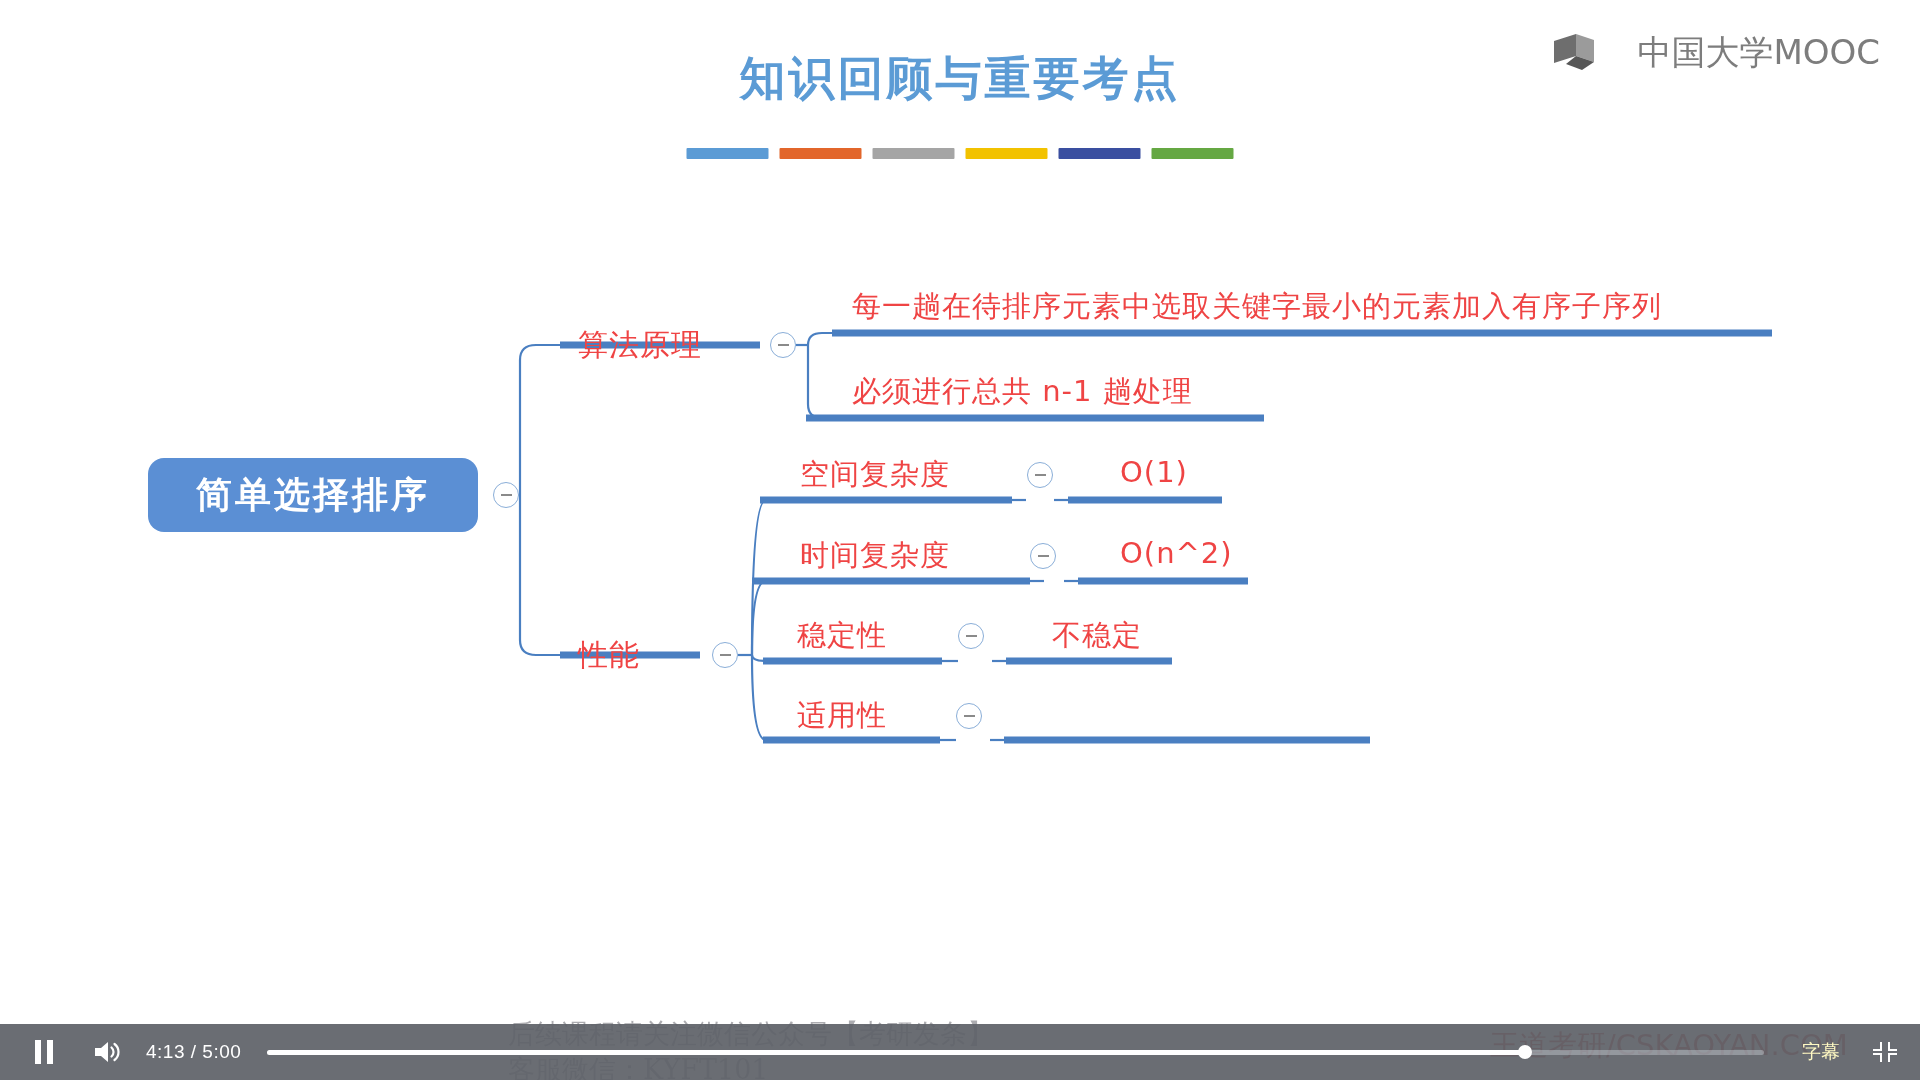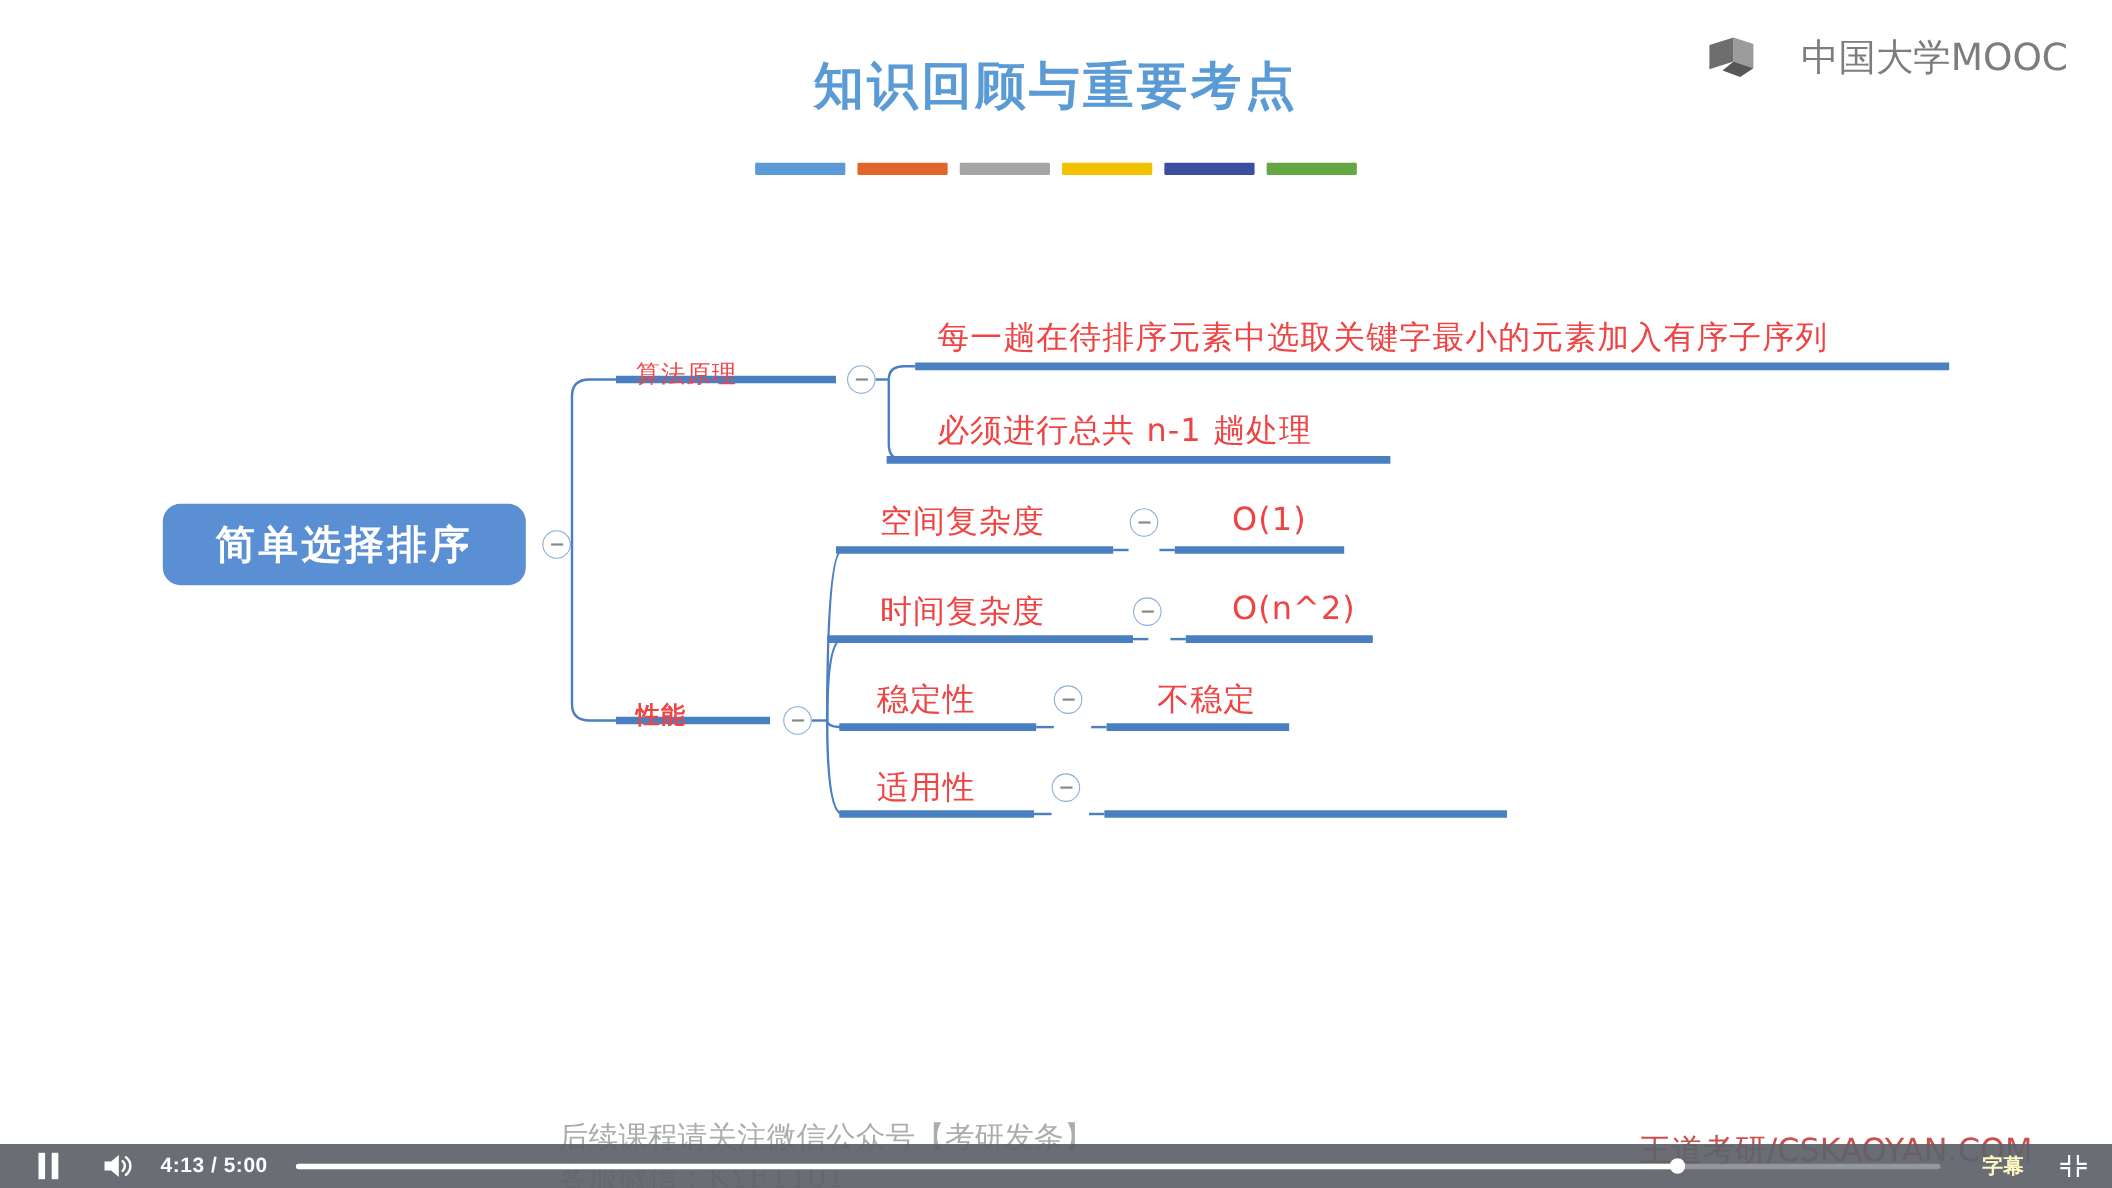--- a/index.html
+++ b/index.html
@@ -88,21 +88,21 @@
     border-radius: 16px;
     color: #ffffff;
     font-size: 36px;
     font-weight: bold;
     display: flex;
     align-items: center;
     justify-content: center;
     letter-spacing: 3px;
   }
 
-  .branch-label { font-size: 22px; letter-spacing: 1px; }
+  .branch-label { font-size: 30px; letter-spacing: 1px; }
   .leaf-label   { font-size: 29px; letter-spacing: 1px; }
   .value-label  { font-size: 29px; letter-spacing: 1px; }
 
   
   .toggle {
     position: absolute;
     width: 26px; height: 26px;
     border: 1.5px solid #8aaed8;
     border-radius: 50%;
     background: #ffffff;
@@ -139,26 +139,25 @@
     font-size: 29px;
     color: rgba(190,30,30,0.78);
     font-family: "DejaVu Sans", sans-serif;
     letter-spacing: 0px;
   }
 
   
   #player {
     position: absolute;
     left: 0; bottom: 0;
-    width: 1920px; height: 40px;
+    width: 1920px; height: 56px;
     background: rgba(95,98,104,0.93);
     display: flex;
     align-items: center;
     padding: 0 0 0 18px;
-    font-weight: bold;
   }
   #player .ctl {
     display: flex;
     align-items: center;
     justify-content: center;
     height: 56px;
     color: #ffffff;
   }
   #btn-play { width: 52px; }
   #btn-play .pausebars { display: flex; gap: 6px; }
@@ -308,21 +307,21 @@
       <div id="node-root" class="node">简单选择排序</div>
       <div class="toggle" style="left:493px; top:482px;"></div>
 
       <div class="node branch-label" style="left:578px; top:325px;">算法原理</div>
       <div class="toggle" style="left:770px; top:332px;"></div>
 
       <div class="node leaf-label" style="left:852px; top:287px;">每一趟在待排序元素中选取关键字最小的元素加入有序子序列</div>
 
       <div class="node leaf-label" style="left:852px; top:372px;">必须进行总共 n-1 趟处理</div>
 
-      <div class="node branch-label" style="left:578px; top:635px;font-weight:bold;">性能</div>
+      <div class="node branch-label" style="left:578px; top:635px;">性能</div>
       <div class="toggle" style="left:712px; top:642px;"></div>
 
       <div class="node leaf-label" style="left:800px; top:455px;">空间复杂度</div>
       <div class="toggle" style="left:1027px; top:462px;"></div>
       <div class="node value-label" style="left:1120px; top:455px;">O(1)</div>
 
       <div class="node leaf-label" style="left:800px; top:536px;">时间复杂度</div>
       <div class="toggle" style="left:1030px; top:543px;"></div>
       <div class="node value-label" style="left:1120px; top:536px;">O(n^2)</div>
 

